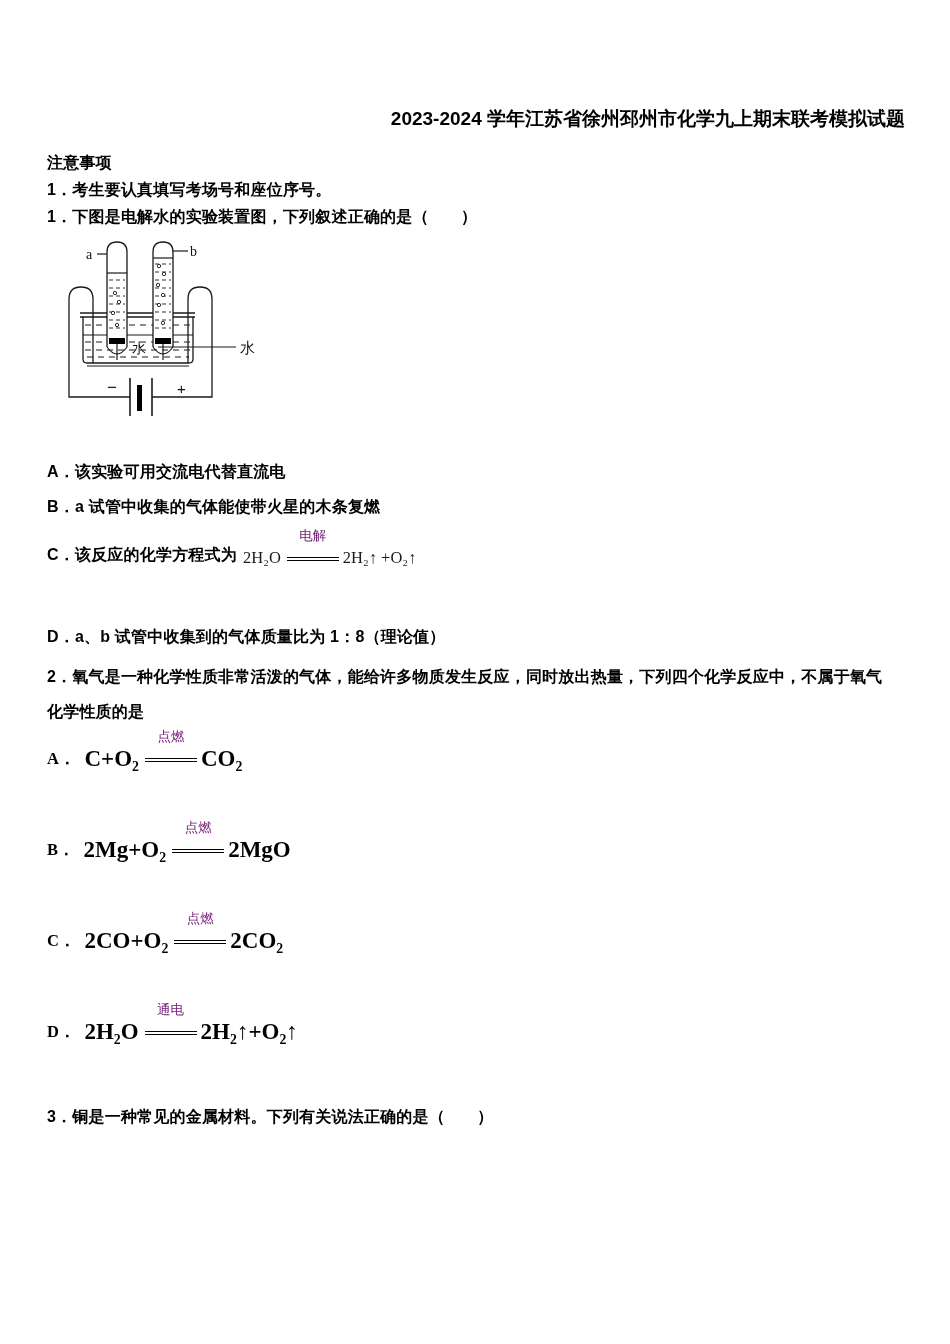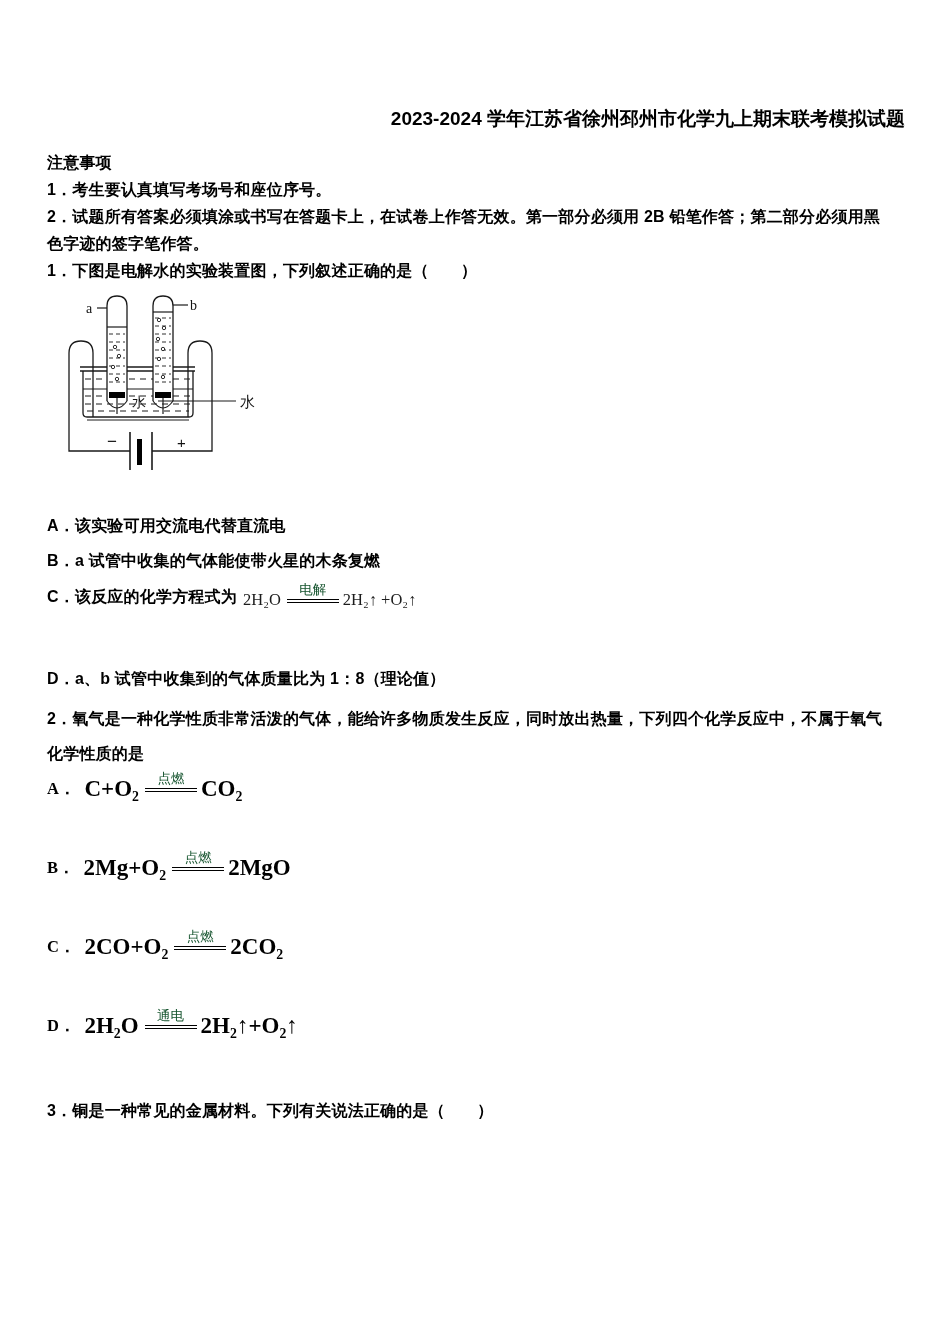--- a/index.html
+++ b/index.html
@@ -54,46 +54,45 @@
   .chem-light { font-weight: 400; font-size: 16.5px; color: #1c1c1c; }
   .chem-bold  { font-weight: 700; font-size: 23px; line-height: 22px; }
   .cond-box {
     display: flex; flex-direction: column; align-items: center;
     margin: 0 4px 7px 6px;
   }
   .cond-text {
     font-size: 13.5px; font-weight: 400;
     font-family: "Liberation Serif", serif;
     line-height: 16px;
-    padding: 0 5px 1px 5px;
+    padding: 0 5px 13px 5px;
     border-bottom: 4px double #000;
     min-width: 42px;
     text-align: center;
-    color: #14532d;
+    color: #701a75;
   }
   .q2opt { margin-top: 50px; }
   .q2opt-first { margin-top: 0; }
   .q2letter {
     font-family: "Liberation Serif", serif;
     font-weight: 700; font-size: 16.5px; line-height: 23px;
     margin-right: 9px;
   }
   .q2opt .cond-box { margin-bottom: 8px; }
   .eq-gap { width: 6px; }
 </style>
 </head>
 <body>
 
 <div class="page">
 
   <h1 class="doc-title">2023-2024 学年江苏省徐州邳州市化学九上期末联考模拟试题</h1>
 
   <p class="bodyline notice-heading">注意事项</p>
   <p class="bodyline notice-item">1．考生要认真填写考场号和座位序号。</p>
-  <p class="bodyline notice-item">2．试题所有答案必须填涂或书写在答题卡上，在试卷上作答无效。第一部分必须用 2B 铅笔作答；第二部分必须用黑色字迹的签字笔作答。</p>
 
   <p class="bodyline">1．下图是电解水的实验装置图，下列叙述正确的是（　　）</p>
 
   <div class="diagram-wrap">
     <svg viewBox="0 0 205 190" width="205" height="190" xmlns="http://www.w3.org/2000/svg">
       <g stroke="#1a1a1a" stroke-width="1.3" fill="none">
 
         <path d="M 33 128 L 33 64 Q 33 52 21 52 Q 9 52 9 64 L 9 162 L 70 162"></path>
         <path d="M 128 128 L 128 64 Q 128 52 140 52 Q 152 52 152 64 L 152 162 L 92 162"></path>
 

